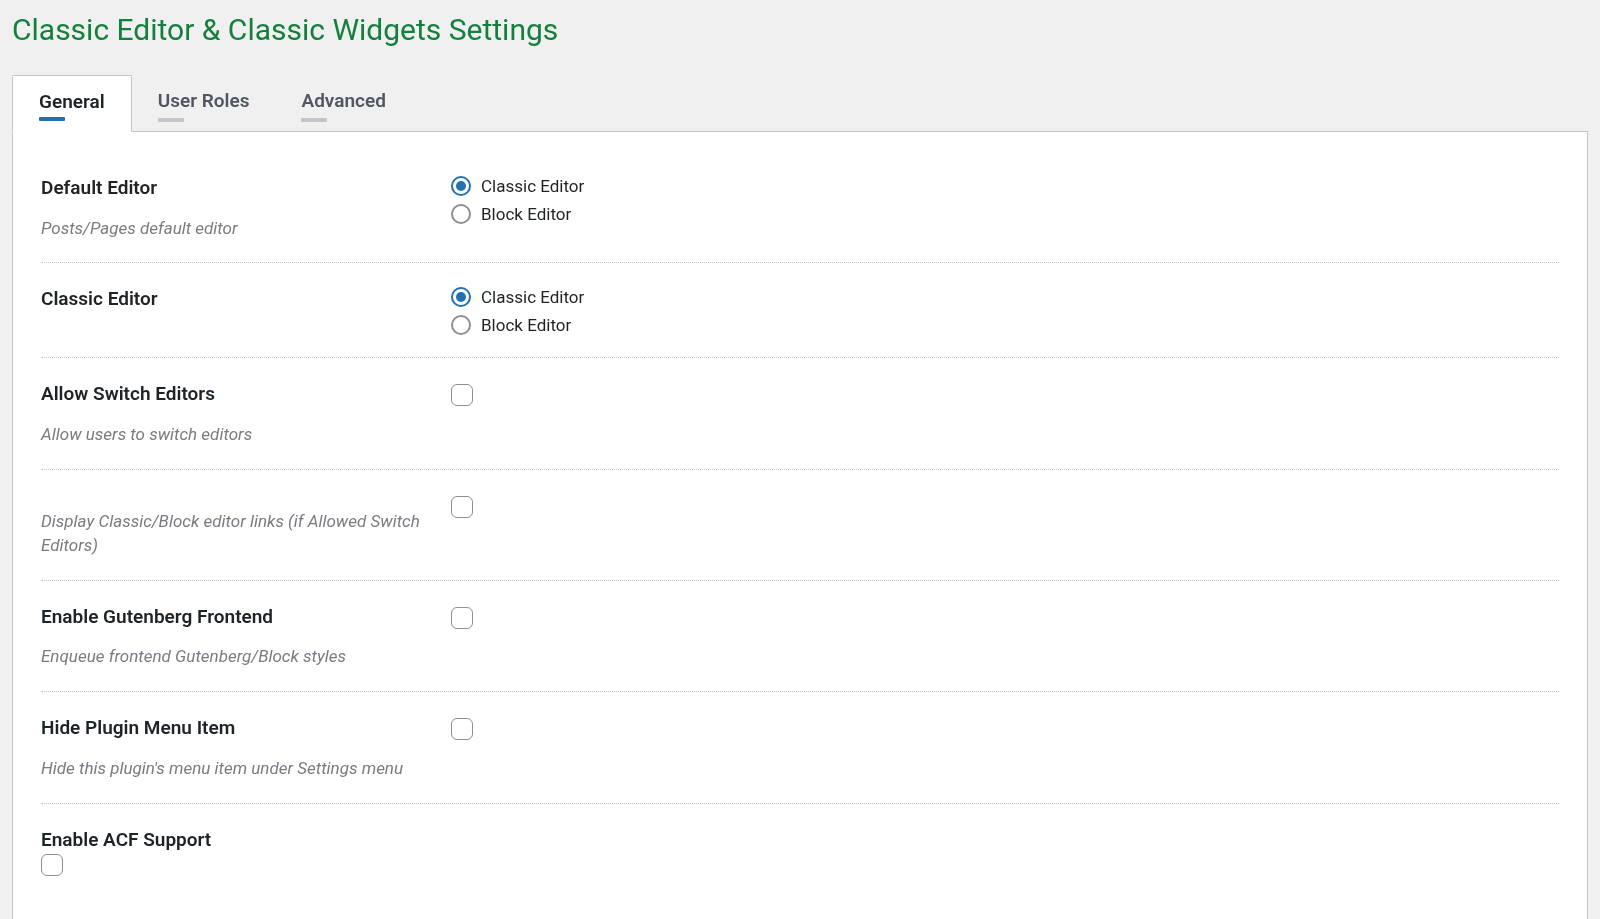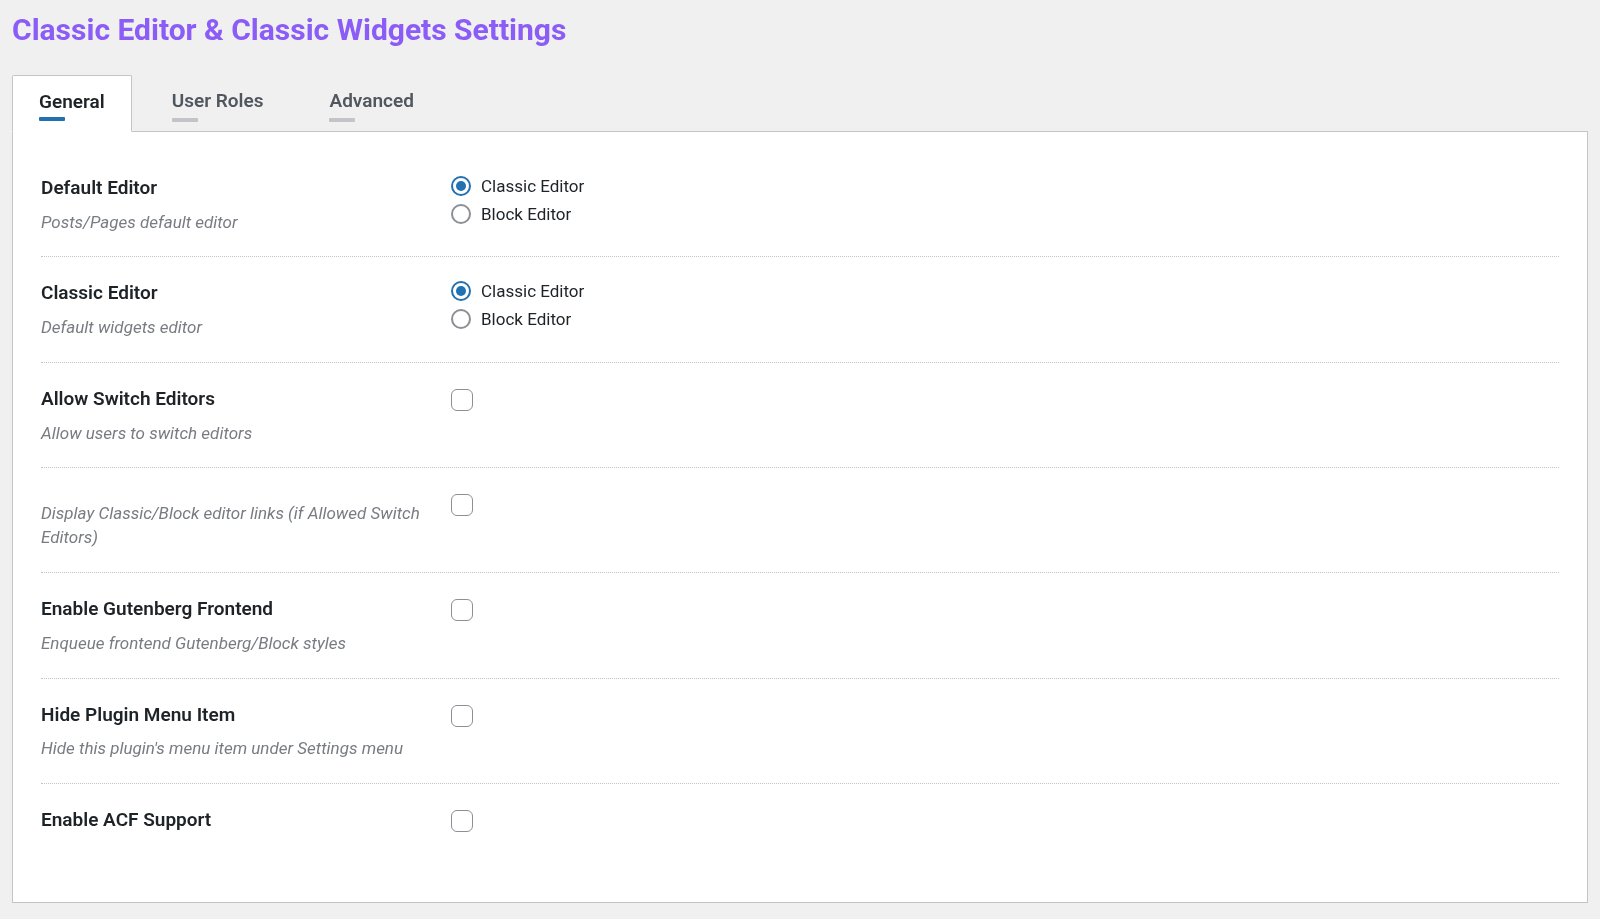--- a/index.html
+++ b/index.html
@@ -8,27 +8,27 @@
       padding: 0;
     }
     body {
       font-family: -apple-system, BlinkMacSystemFont, "Segoe UI", Roboto, Helvetica, Arial, sans-serif;
       background: #f0f0f1;
       color: #1d2327;
       padding: 12px;
     }
     h1.page-title {
       font-size: 30px;
-      font-weight: 700;
-      color: #8b5cf6;
+      font-weight: 400;
+      color: #15803d;
       margin-bottom: 28px;
     }
     .tabs {
       display: flex;
-      gap: 14px;
+      gap: 0;
       border-bottom: 1px solid #c3c4c7;
     }
     .tab {
       padding: 14px 26px 18px 26px;
       font-size: 19px;
       font-weight: 600;
       color: #50575e;
       cursor: pointer;
       position: relative;
       background: transparent;
@@ -61,36 +61,37 @@
       padding: 20px 28px 44px 28px;
     }
     .setting-row {
       display: flex;
       padding: 24px 0 22px 0;
       border-bottom: 1px dotted #c3c4c7;
       align-items: flex-start;
     }
     .setting-row:last-child {
       border-bottom: none;
+      flex-direction: column;
     }
     .setting-label {
       width: 410px;
       flex-shrink: 0;
     }
     .setting-label .title {
       font-size: 19px;
       font-weight: 600;
       color: #1d2327;
       line-height: 1.3;
     }
     .setting-label .desc {
       font-size: 17px;
       font-style: italic;
       color: #787c82;
-      margin-top: 10px;
+      margin-top: 16px;
       line-height: 1.4;
     }
     .setting-control {
       flex: 1;
       padding-top: 0;
     }
     .radio-row {
       display: flex;
       align-items: center;
       margin-bottom: 8px;
@@ -205,21 +206,20 @@
       <label class="radio-row">
         <input type="radio" class="radio" name="default_editor" style="">
         <span class="radio-label">Block Editor</span>
       </label>
     </div>
   </div>
 
   <div class="setting-row">
     <div class="setting-label">
       <div class="title">Classic Editor</div>
-      <div class="desc">Default widgets editor</div>
     </div>
     <div class="setting-control">
       <label class="radio-row">
         <input type="radio" class="radio" name="widgets_editor" checked="" style="">
         <span class="radio-label">Classic Editor</span>
       </label>
       <label class="radio-row">
         <input type="radio" class="radio" name="widgets_editor" style="">
         <span class="radio-label">Block Editor</span>
       </label>

